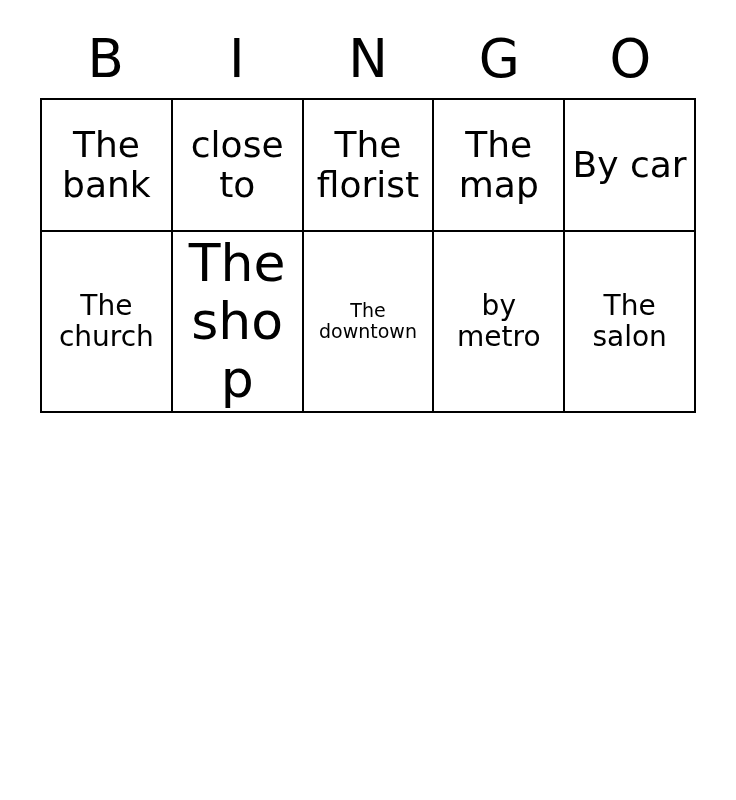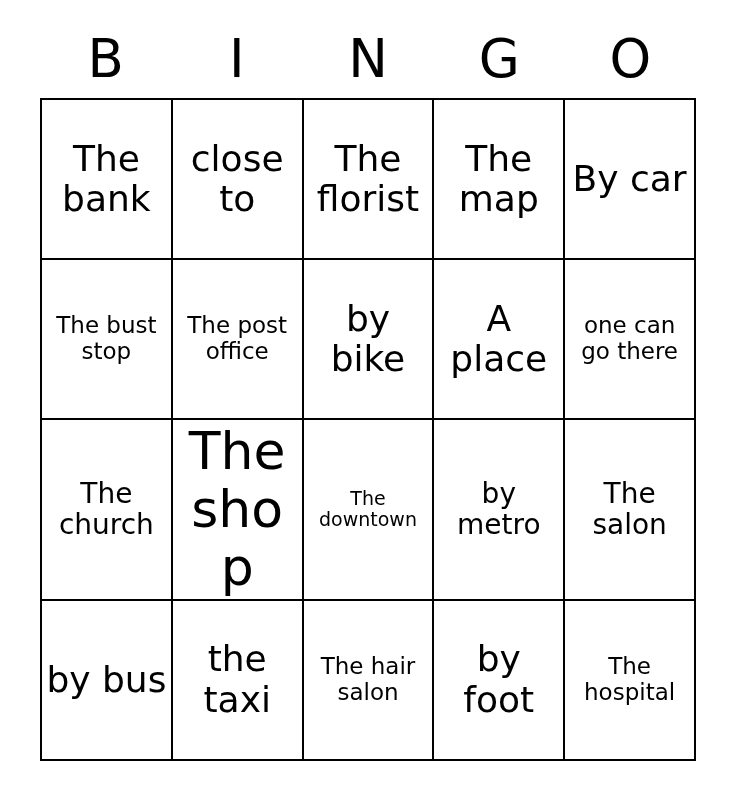--- a/index.html
+++ b/index.html
@@ -38,21 +38,21 @@
   .grid {
     width: 656px;
     margin: 8px auto 0 auto;
     border-collapse: collapse;
     table-layout: fixed;
     border: 2px solid #000000;
   }
   .grid td {
     border: 2px solid #000000;
     width: 130px;
-    height: 160px;
+    height: 132px;
     text-align: center;
     vertical-align: middle;
     padding: 2px 4px;
     box-sizing: border-box;
     line-height: 1.12;
     word-wrap: break-word;
     margin-left: 24px;
   }
   .s-xl { font-size: 52px; }
   .s-lg { font-size: 36px; }
@@ -76,36 +76,22 @@
   <table class="grid">
     <tbody>
         <tr>
       <td class="s-lg">The bank</td>
       <td class="s-lg">close to</td>
       <td class="s-lg">The florist</td>
       <td class="s-lg">The map</td>
       <td class="s-lg">By car</td>
     </tr>
     <tr>
-      <td class="s-sm">The bust stop</td>
-      <td class="s-sm">The post office</td>
-      <td class="s-lg">by bike</td>
-      <td class="s-lg">A place</td>
-      <td class="s-sm">one can go there</td>
-    </tr>
-    <tr>
       <td class="s-md">The church</td>
       <td class="s-xl">The shop</td>
       <td class="s-xs">The downtown</td>
       <td class="s-md">by metro</td>
       <td class="s-md">The salon</td>
-    </tr>
-    <tr>
-      <td class="s-lg">by bus</td>
-      <td class="s-lg">the taxi</td>
-      <td class="s-sm">The hair salon</td>
-      <td class="s-lg">by foot</td>
-      <td class="s-sm">The hospital</td>
     </tr>
   </tbody>
     </table>
 
 </div>
 
 </body></html>

